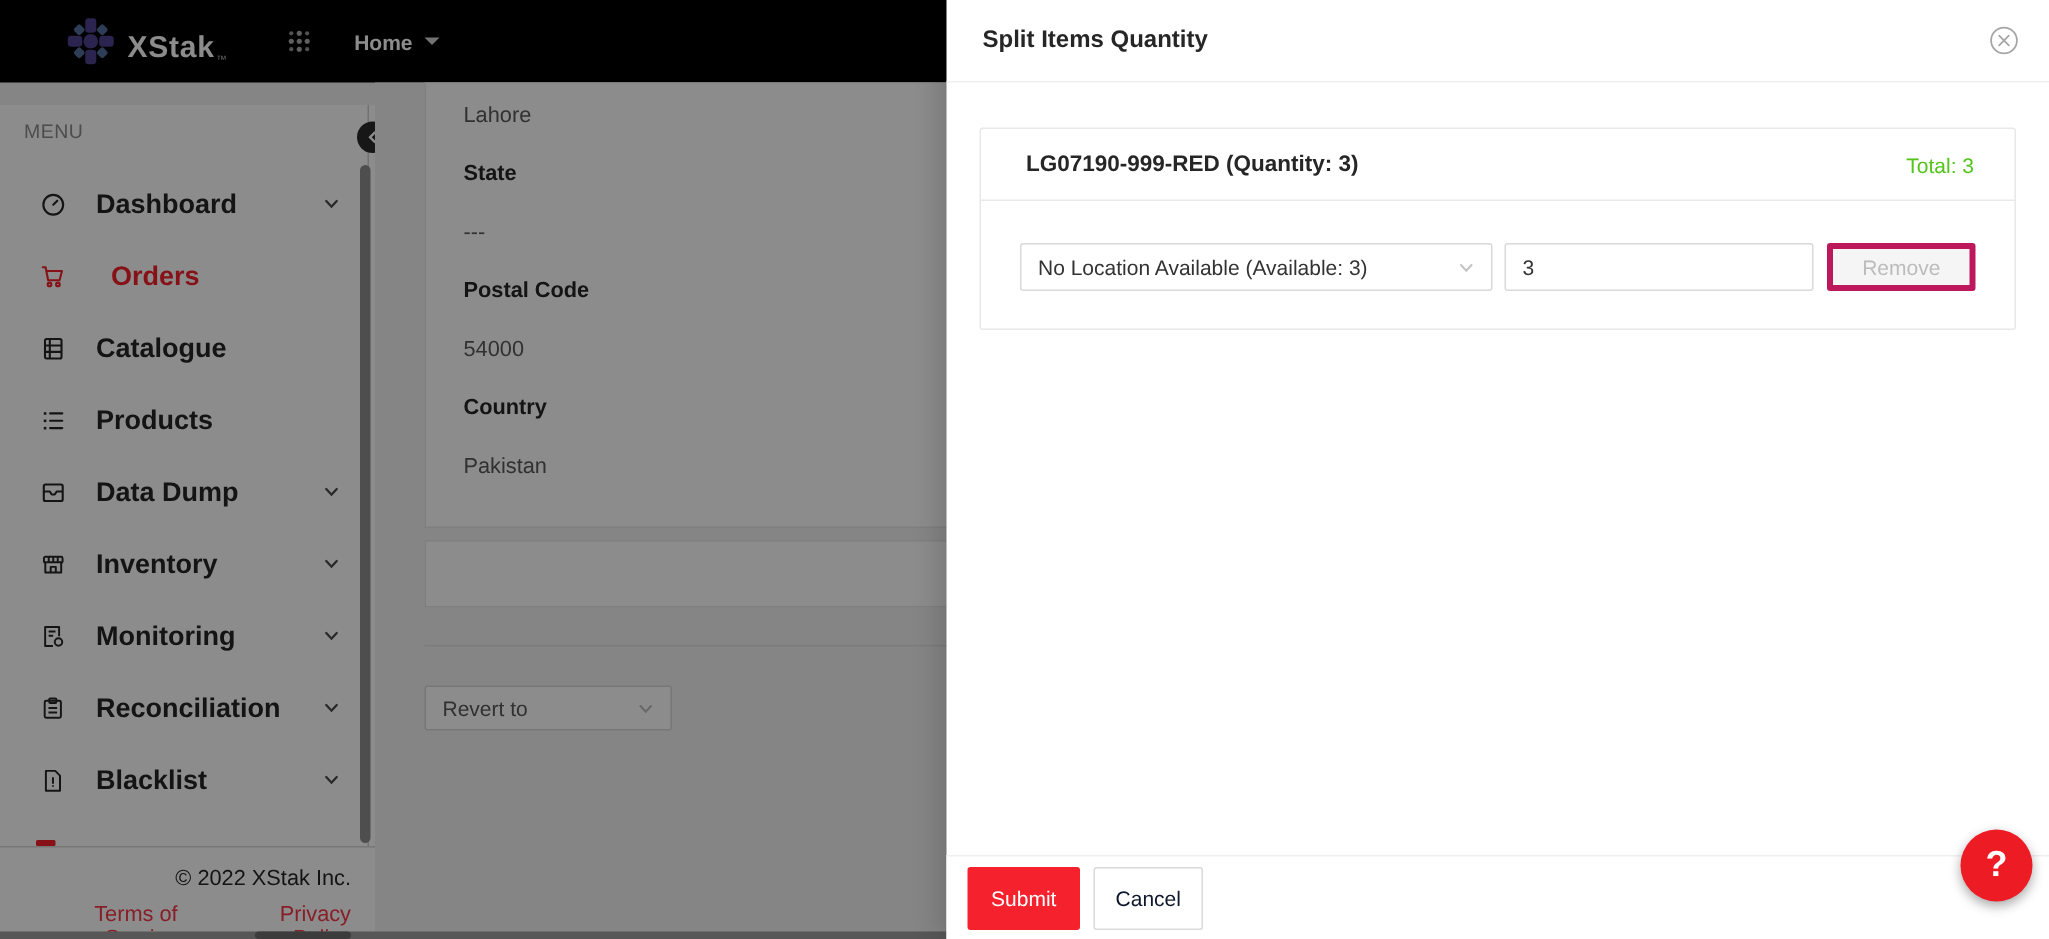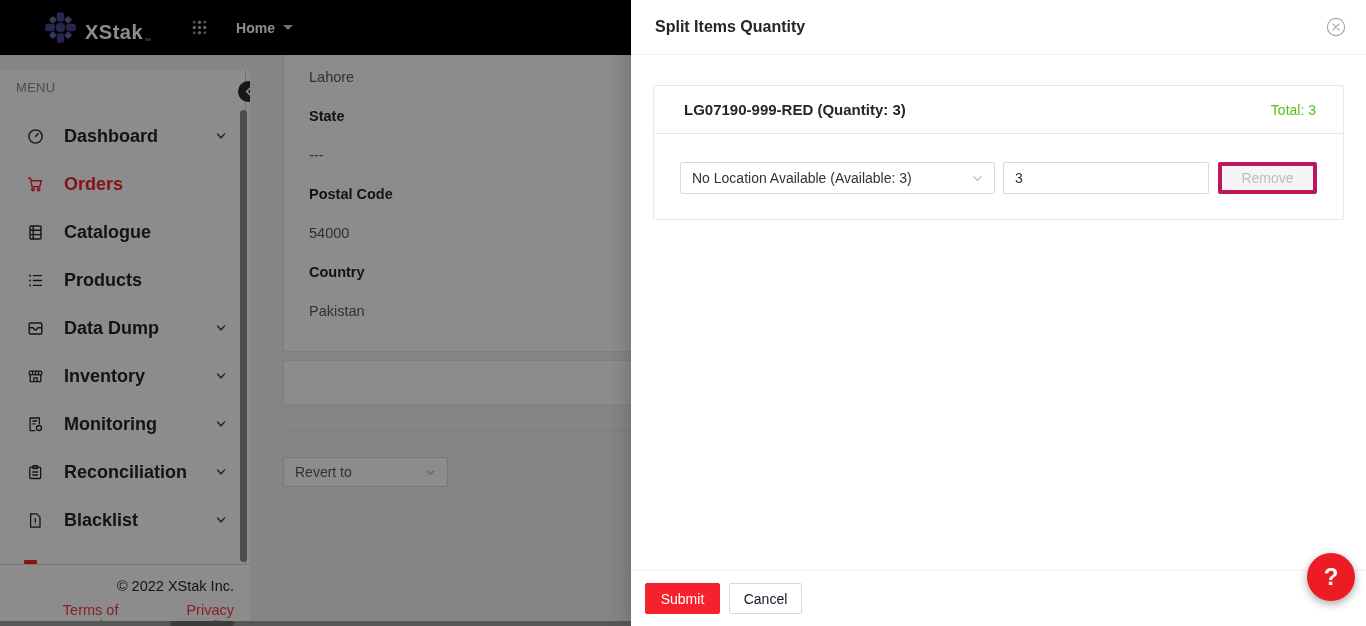--- a/index.html
+++ b/index.html
@@ -20,21 +20,21 @@
 
   
   .sidebar { position:absolute; left:0; top:70px; width:250px; height:530px; background:#fff; z-index:1; }
   .menu-label { color:#8c8c8c; font-size:13px; padding:10px 16px 4px; letter-spacing:.3px; }
   .menu { position:absolute; top:42px; left:0; right:0; height:452px; overflow:hidden; }
   .menu-item { height:48px; display:flex; align-items:center; padding:0 24px 0 27px;
                color:#262626; font-size:18px; font-weight:600; cursor:pointer; }
   .menu-item .mi-icon { width:17px; height:17px; flex:0 0 17px; display:flex; align-items:center; }
   .menu-item .mi-label { margin-left:20px; }
   .menu-item .mi-chevron { margin-left:auto; display:flex; }
-  .menu-item.active { color:#f5222d; }
+  .menu-item.active { color:#f5222d;gap:10px; }
   .menu-item-partial { position:absolute; left:24px; top:490px; width:13px; height:4px;
                        background:#f5222d; border-radius:1px; }
   .sb-track { position:absolute; left:245px; top:0; width:1px; height:494px; background:#cfcfcf; }
   .sb-thumb { position:absolute; left:240px; top:40px; width:7px; height:452px; background:#8f8f8f;
               border-radius:4px; cursor:pointer; }
   .collapse-btn { position:absolute; left:238px; top:11px; width:21px; height:21px; border-radius:50%;
                   background:#2b2b2b; color:#fff; display:flex; align-items:center; justify-content:center;
                   font-size:13px; line-height:1; cursor:pointer; z-index:2; }
   .sidebar-footer { position:absolute; left:0; right:0; top:494px; height:77px; background:#fff;
                     border-top:1px solid #d9d9d9; padding:13px 16px 0;text-align:right; }
@@ -77,21 +77,21 @@
   .item-card-body { padding:28px 26px 25px; display:flex; align-items:center; }
   .ctl { height:32px; border:1px solid #d9d9d9; border-radius:2px; background:#fff; font-size:14px; color:#333; }
   .loc-select { width:315px; display:flex; align-items:center; justify-content:space-between;
                 padding:0 11px; cursor:pointer; }
   .qty-input { width:206px; margin-left:8px; padding:0 11px;
                font-family:"Liberation Sans", sans-serif; outline:none; }
   .remove-btn { margin-left:auto; width:99px; height:32px; background:#f5f5f5; border:4px solid #be185d;
                 border-radius:2px; color:#bcbcbc; font-size:14px; font-family:"Liberation Sans", sans-serif; }
   .drawer-footer { position:absolute; left:0; right:0; bottom:0; height:56px; border-top:1px solid #f0f0f0;
                    display:flex; align-items:center; padding-left:14px; background:#fff; }
-  .btn { height:31px; border-radius:2px; font-size:14px; font-family:"Liberation Sans", sans-serif; cursor:pointer; }
+  .btn { height:42px; border-radius:2px; font-size:14px; font-family:"Liberation Sans", sans-serif; cursor:pointer; }
   .submit-btn { width:75px; background:#f5222d; border:1px solid #f5222d; color:#fff; }
   .cancel-btn { width:73px; margin-left:9px; background:#fff; border:1px solid #d9d9d9; color:#0f172a; }
 
   .help-fab { position:absolute; left:1307px; top:553px; width:48px; height:48px; border-radius:50%;
               background:#ed1c24; color:#fff; display:flex; align-items:center; justify-content:center;
               font-size:24px; font-weight:700; z-index:20; box-shadow:0 3px 8px rgba(0,0,0,.35); cursor:pointer; }
 
   svg { display:block; }
 </style>
 </head>

